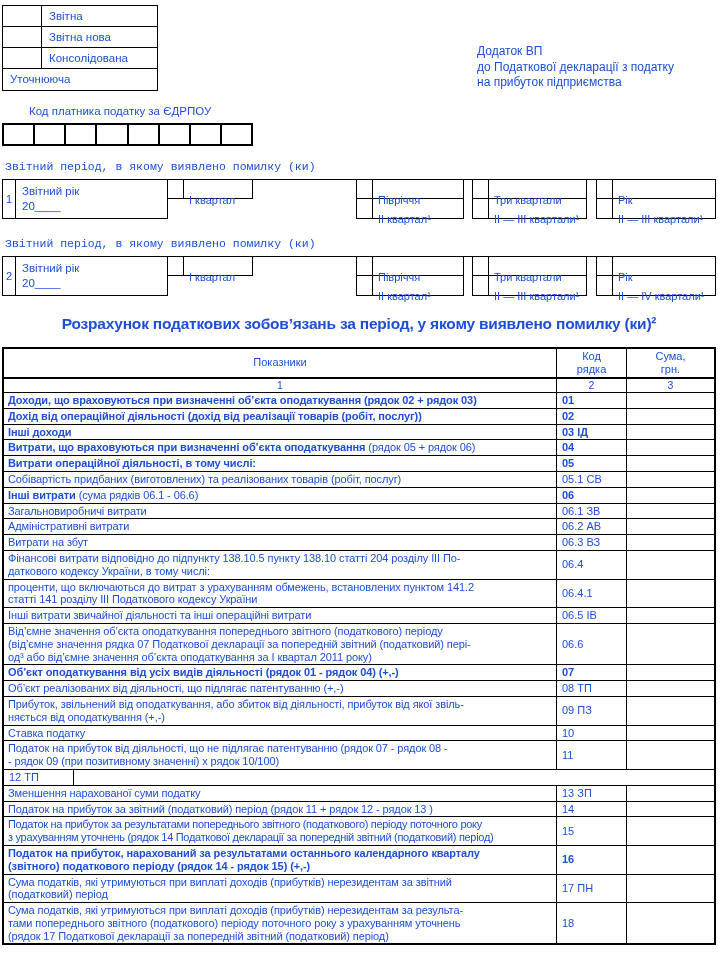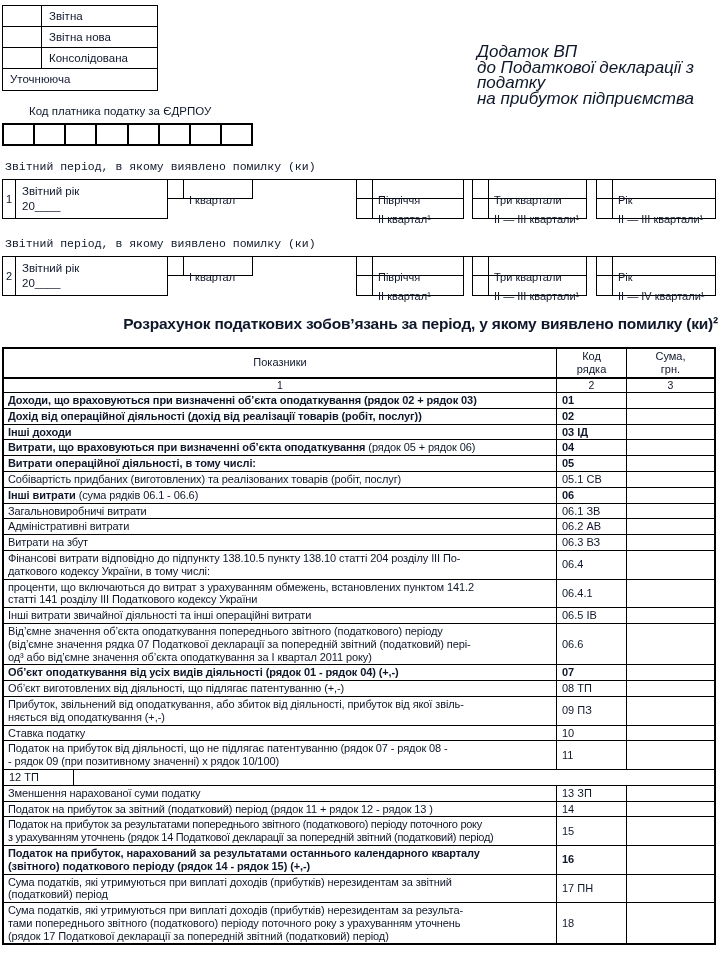--- a/index.html
+++ b/index.html
@@ -1,28 +1,28 @@
 <!DOCTYPE html>
 <html><head>
 <meta charset="utf-8">
 <style>
   * { margin:0; padding:0; box-sizing:border-box; }
   html,body { background:#fff; }
   .page {
     position:relative; width:712px; height:963px; background:#fff;
-    font-family:"Liberation Sans", sans-serif; color:#0f172a;
+    font-family:"Liberation Sans", sans-serif; color:#1d4ed8;
   }
   
   .type-table { position:absolute; left:2px; top:5px; width:156px; border:1px solid #000; }
   .type-row { display:flex; height:21px; border-bottom:1px solid #000; }
   .type-row:last-child { border-bottom:none;flex-direction:column; }
   .type-cb { width:39px; border-right:1px solid #000; }
   .type-label { flex:1; font-size:11.5px; line-height:20px; padding-left:7px; white-space:nowrap; }
   
-  .appendix-note { position:absolute; left:477px; top:44px; font-size:17px; line-height:15.5px; white-space:pre-line;font-style:italic; }
+  .appendix-note { position:absolute; left:477px; top:44px; font-size:12px; line-height:15.5px; white-space:pre-line; }
   
   .edrpou-label { position:absolute; left:29px; top:105px; font-size:11.5px; }
   .edrpou-boxes { position:absolute; left:2px; top:123px; width:251px; height:23px; border:2px solid #000; display:flex; }
   .edrpou-cell { flex:1; border-right:2px solid #000; }
   .edrpou-cell:last-child { border-right:none; }
   
   .period { position:absolute; left:2px; width:714px; }
   .plabel { font-size:11.5px; padding-left:3px; margin-bottom:6px; white-space:nowrap;font-family:Liberation Mono, monospace; }
   .ptable { position:relative; width:714px; height:40px; font-size:11px; }
   .pbox { position:absolute; border:1px solid #000; background:#fff; }
@@ -33,21 +33,21 @@
   .pq1 { left:166px; top:0; width:85px; height:20px; display:flex; border-left:none; }
   .pcb { width:16px; border-right:1px solid #000; }
   .pq1 .plab { line-height:18px; }
   .plab { padding-left:5px; white-space:nowrap;margin-top:11px; }
   .pgroup { height:40px; top:0; display:grid; grid-template-columns:16px 1fr; grid-template-rows:19px 19px; }
   .pgroup .c1 { border-right:1px solid #000; border-bottom:1px solid #000; }
   .pgroup .c2 { border-bottom:1px solid #000; line-height:18px; }
   .pgroup .c3 { border-right:1px solid #000; }
   .pgroup .c4 { line-height:18px; }
   
-  .calc-title { position:absolute; left:0; top:315px; width:718px; text-align:right; font-size:15.5px; font-weight:bold; letter-spacing:-0.2px; white-space:nowrap; }
+  .calc-title { position:absolute; left:0; top:315px; width:718px; text-align:center; font-size:15.5px; font-weight:bold; letter-spacing:-0.2px; white-space:nowrap; }
   .calc-table { position:absolute; left:2px; top:347px; width:714px; border:2px solid #000; font-size:11px; }
   .thead { display:flex; height:30px; border-bottom:2px solid #000; }
   .tnums { display:flex; height:13px; font-size:10.5px; }
   .trow  { display:flex; border-top:1px solid #000; }
   .tnums > div, .thead > div { display:flex; align-items:center; justify-content:center; text-align:center; white-space:pre-line; line-height:13.5px; }
   .col-text { width:553px; border-right:1px solid #000; }
   .col-code { width:70px;  border-right:1px solid #000; }
   .col-sum  { flex:1; }
   .trow .tc { display:flex; align-items:center; }
   .ttext { width:553px; border-right:1px solid #000; padding:1px 4px; line-height:12.8px; white-space:pre-line; letter-spacing:-0.1px; }
@@ -261,21 +261,21 @@
 од³ або від’ємне значення об’єкта оподаткування за І квартал 2011 року)</span></div></div>
           <div class="tc tcode">06.6</div>
           <div class="tc tsum"></div>
         </div>
         <div class="trow">
           <div class="tc ttext"><div><span class="b">Об’єкт оподаткування від усіх видів діяльності (рядок 01 - рядок 04) (+,-)</span></div></div>
           <div class="tc tcode b">07</div>
           <div class="tc tsum"></div>
         </div>
         <div class="trow">
-          <div class="tc ttext"><div><span>Об’єкт виготовлених від діяльності, що підлягає патентуванню (+,-)</span></div></div>
+          <div class="tc ttext"><div><span>Об’єкт реалізованих від діяльності, що підлягає патентуванню (+,-)</span></div></div>
           <div class="tc tcode">08 ТП</div>
           <div class="tc tsum"></div>
         </div>
         <div class="trow">
           <div class="tc ttext"><div><span>Прибуток, звільнений від оподаткування, або збиток від діяльності, прибуток від якої звіль-
 няється від оподаткування (+,-)</span></div></div>
           <div class="tc tcode">09 ПЗ</div>
           <div class="tc tsum"></div>
         </div>
         <div class="trow">

